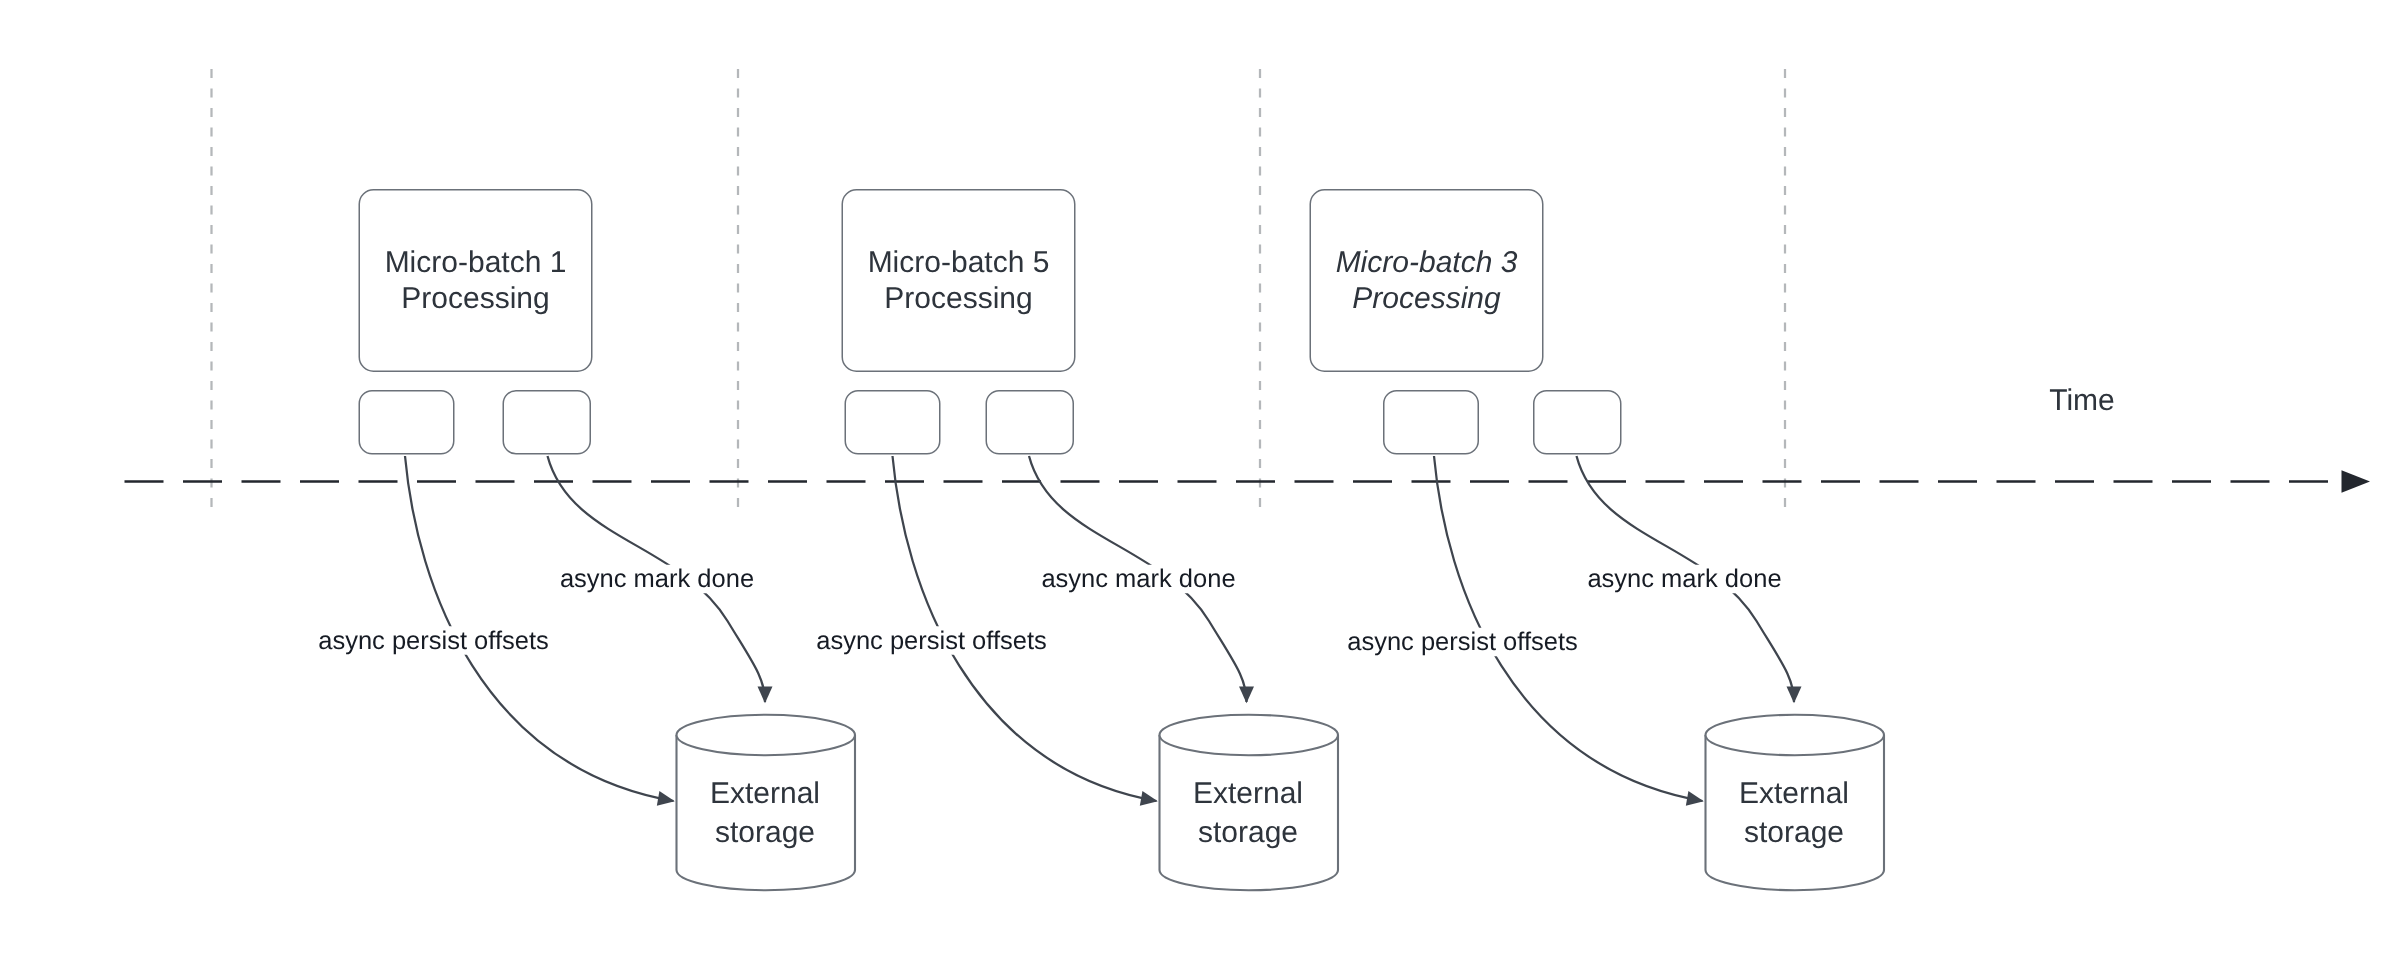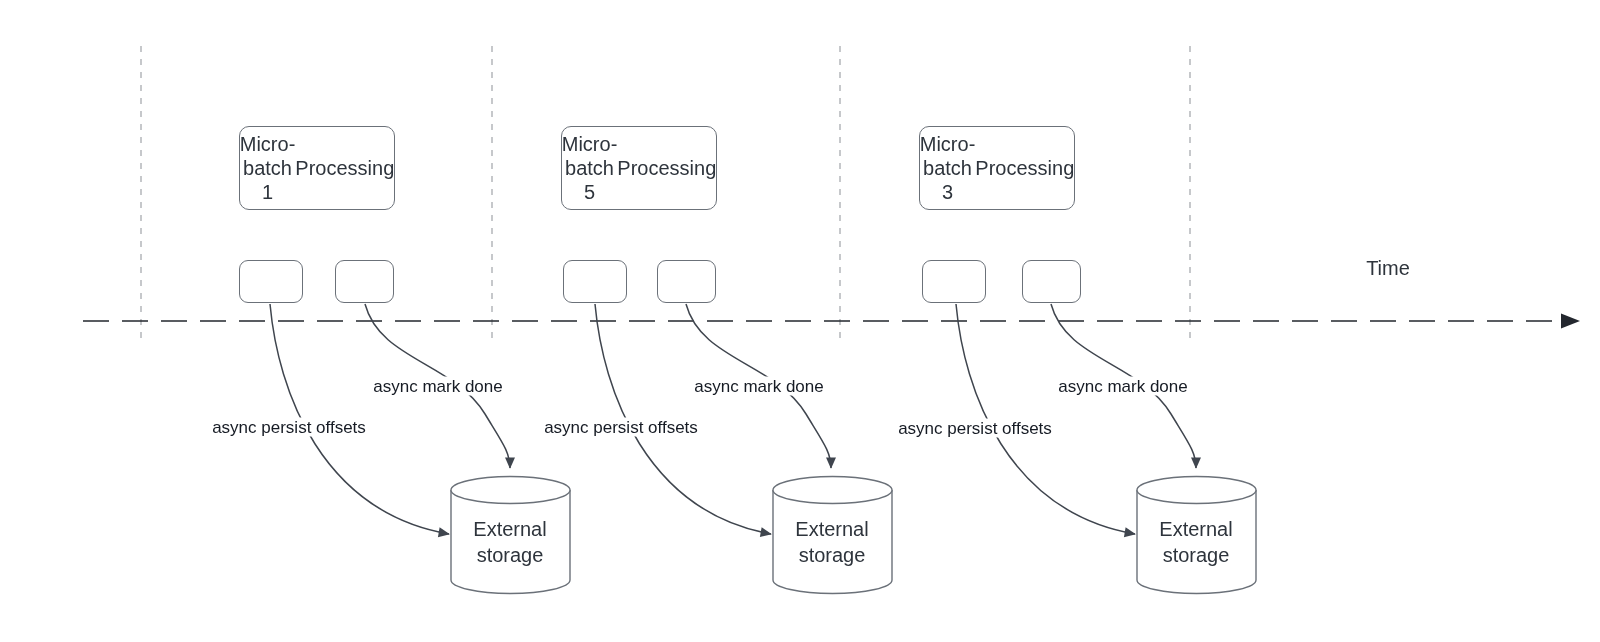--- a/index.html
+++ b/index.html
@@ -13,22 +13,22 @@
   }
   *{margin:0;padding:0;box-sizing:border-box;}
   body{background:var(--canvas-bg);font-family:"Liberation Sans",sans-serif;}
   .canvas{
     position:relative;width:1600px;height:642px;background:var(--canvas-bg);
     overflow:hidden;
   }
   .layer{position:absolute;left:0;top:0;width:1600px;height:642px;}
   
   .proc-box{
-    position:absolute;width:156px;height:84px;border:1.4px solid var(--shape-stroke);
-    border-radius:10px;background:#fff;display:flex;flex-direction:row;
+    position:absolute;width:156px;height:122px;border:1.4px solid var(--shape-stroke);
+    border-radius:10px;background:#fff;display:flex;flex-direction:column;
     align-items:center;justify-content:center;text-align:center;
     color:var(--text-primary);font-size:20px;line-height:24px;
   }
   .task-rect{
     position:absolute;height:43px;border:1.4px solid var(--shape-stroke);
     border-radius:9px;background:#fff;
   }
   .edge-label{
     position:absolute;transform:translate(-50%,-50%);white-space:nowrap;
     background:#fff;padding:0 3px;font-size:17px;font-weight:normal;
@@ -110,21 +110,21 @@
   </div>
   <div class="task-rect" style="left:563px;top:260px;width:64px;"></div>
   <div class="task-rect" style="left:657px;top:260px;width:59px;"></div>
   <div class="edge-label" style="left:621px;top:427px;">async persist offsets</div>
   <div class="edge-label" style="left:759px;top:386px;">async mark done</div>
   <div class="cyl-label" style="left:832px;top:542px;">
     <div>External</div>
     <div>storage</div>
   </div>
 
-  <div class="proc-box" style="left:919px;top:126px;">
+  <div class="proc-box" style="left:873px;top:126px;font-style:italic;">
     <span>Micro-batch 3</span>
     <span>Processing</span>
   </div>
   <div class="task-rect" style="left:922px;top:260px;width:64px;"></div>
   <div class="task-rect" style="left:1022px;top:260px;width:59px;"></div>
   <div class="edge-label" style="left:975px;top:428px;">async persist offsets</div>
   <div class="edge-label" style="left:1123px;top:386px;">async mark done</div>
   <div class="cyl-label" style="left:1196px;top:542px;">
     <div>External</div>
     <div>storage</div>

